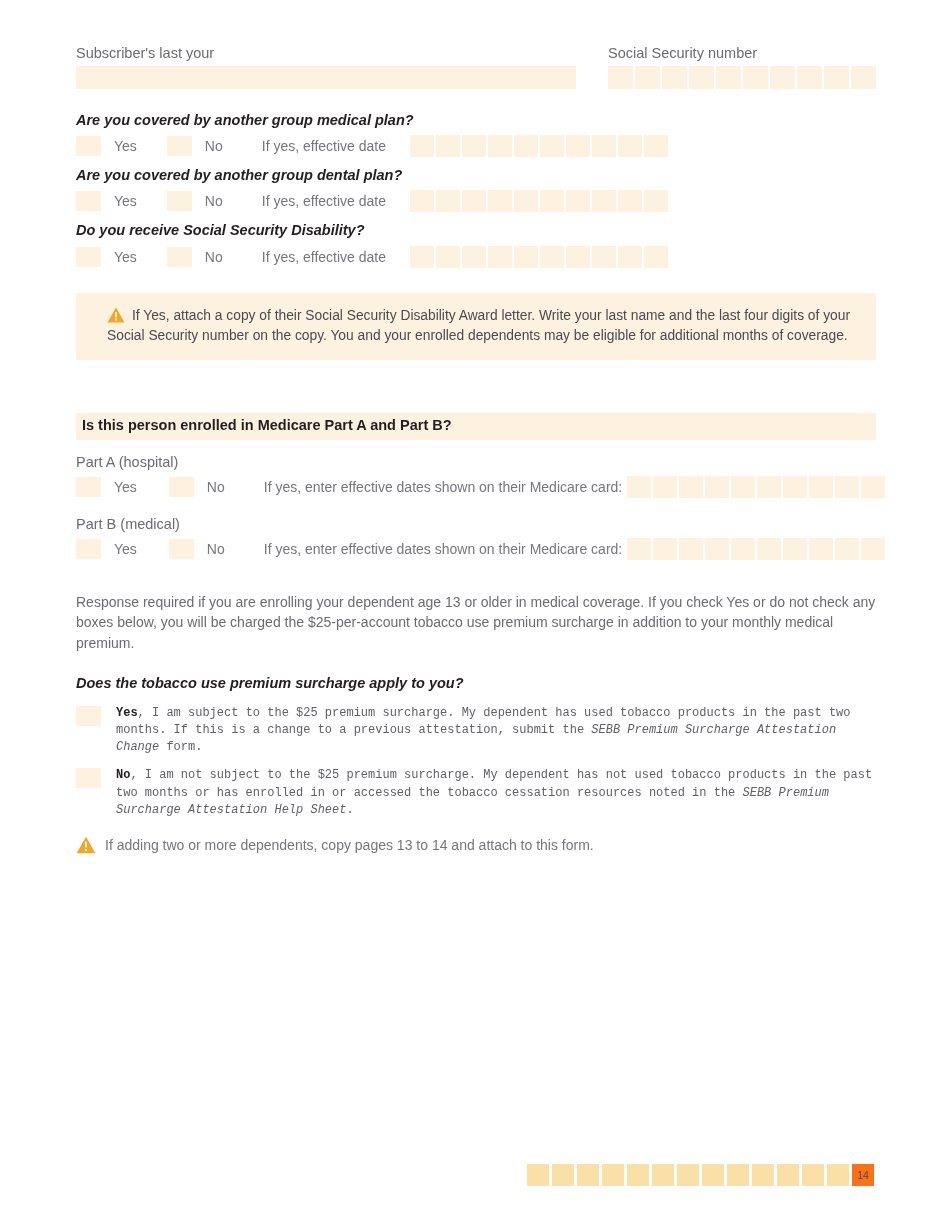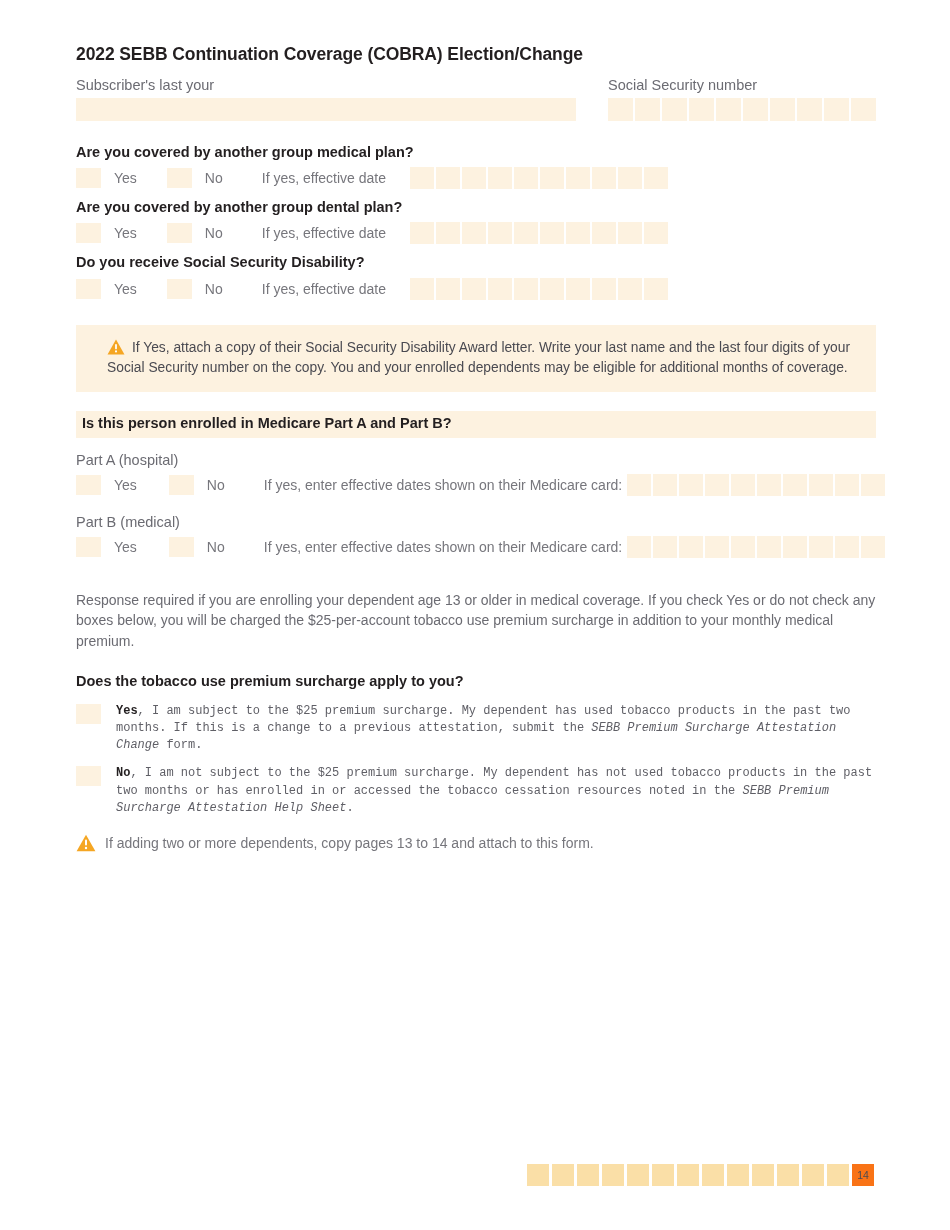--- a/index.html
+++ b/index.html
@@ -45,20 +45,21 @@
     color: #6b6b72;
     line-height: 1.25;
     margin-bottom: 4px;
   }
   .q-head {
     font-size: 14.5px;
     font-weight: bold;
     color: #231f20;
     margin: 0 0 5px 0;
     line-height: 1.25;
+    font-style: italic;
   }
   .body-text {
     font-size: 14px;
     color: #6b6b72;
     line-height: 1.45;
   }
   .name-field {
     height: 23px;
     width: 500px;
     background: #fdf2e0;
@@ -77,20 +78,21 @@
   }
 
   
   .header-bar {
     background: #fdf2e0;
     padding: 4px 6px 5px 6px;
     font-size: 14.5px;
     font-weight: bold;
     color: #231f20;
     line-height: 1.2;
+    margin-top: 34px;
   }
 
   
   .checkbox {
     width: 25px;
     height: 20px;
     background: #fdf2e0;
     flex: none;
   }
   .ynrow {
@@ -191,21 +193,20 @@
   }
   .sp-8  { height: 8px; }
   .sp-22 { height: 22px; }
 </style>
 </head>
 <body>
 
 <div class="page">
   <div class="content">
 
-    <div class="form-title">2022 SEBB Continuation Coverage (COBRA) Election/Change</div>
 
     <div style="display:flex; justify-content:space-between; align-items:flex-start;">
       <div>
         <div class="field-label">Subscriber's last your</div>
         <div class="name-field"></div>
       </div>
       <div>
         <div class="field-label">Social Security number</div>
         <div class="ssn-row">
           <div class="ssn-cell"></div>

